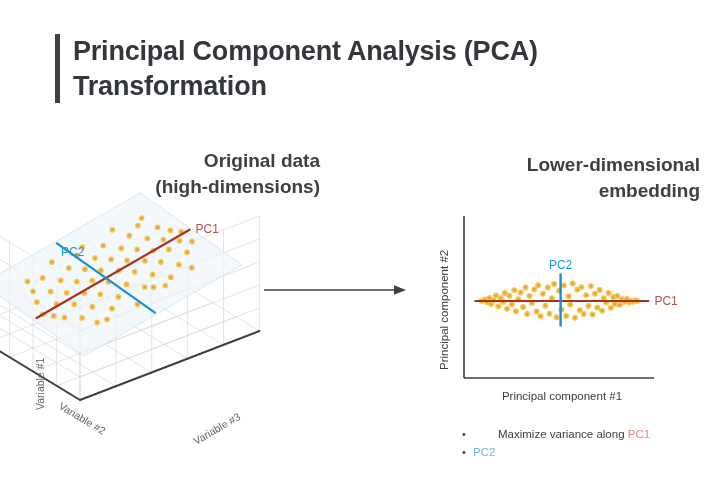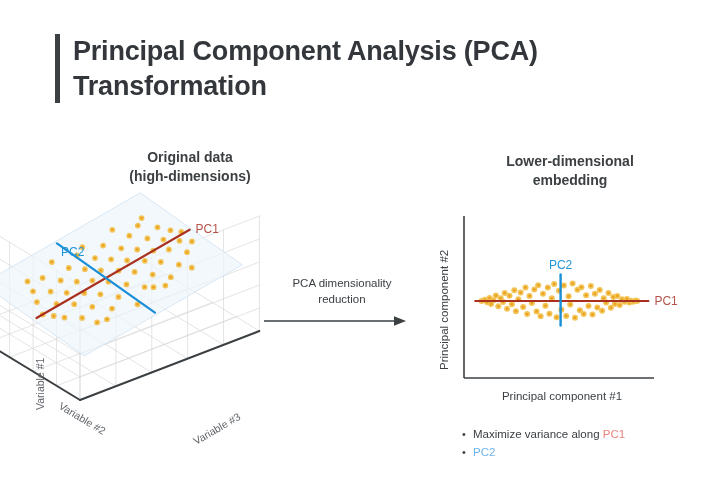--- a/index.html
+++ b/index.html
@@ -37,22 +37,22 @@
     line-height: 1.28;
     color: #33373b;
     letter-spacing: -0.2px;
     white-space: pre-line;
     max-width: 560px;
   }
 
   
   .panel-heading {
     position: absolute;
-    text-align: center;
-    font-size: 14px;
+    text-align: right;
+    font-size: 19px;
     font-weight: bold;
     line-height: 1.35;
     color: #3c4043;
     white-space: pre-line;
   }
   #left-heading  { left: 60px;  top: 148px; width: 260px; }
   #right-heading { left: 440px; top: 152px; width: 260px; }
 
   
   #left-figure, #middle-arrow, #right-figure, #bullet-list {
@@ -84,21 +84,21 @@
     line-height: 1.55;
     color: #3c4043;
   }
   .bullet-dot {
     flex: none;
     width: 11px;
     font-size: 11px;
     color: #3c4043;
     line-height: 1.55;
   }
-  .bullet-text { white-space: pre; }
+  .bullet-text { white-space: pre; margin-left: 25px; }
   .bullet-tag { font-weight: normal; }
 
   svg { overflow: visible; }
   .axis-label-3d {
     font-family: "Liberation Sans", sans-serif;
     font-size: 10.5px;
     fill: #5f6368;
   }
   .pc-label {
     font-family: "Liberation Sans", sans-serif;
@@ -307,22 +307,20 @@
       </g>
     <text id="lbl-var1" class="axis-label-3d" transform="translate(16,196) rotate(-90)" text-anchor="start">Variable #1</text>
     <text id="lbl-var2" class="axis-label-3d" transform="translate(30,194) rotate(31)" text-anchor="start">Variable #2</text>
     <text id="lbl-var3" class="axis-label-3d" transform="translate(168,231) rotate(-30)" text-anchor="start">Variable #3</text>
     <text id="lbl-pc1-3d" class="pc-label" x="167.6" y="18.7" fill="#b4544a">PC1</text>
     <text id="lbl-pc2-3d" class="pc-label" x="33.0" y="42.4" fill="#2196d9">PC2</text>
   </svg>
 </div>
 
 <div id="middle-arrow">
-  <div class="arrow-label">PCA dimensionality
-reduction</div>
   <svg width="150" height="16" viewBox="0 0 150 16">
     <line x1="2" y1="8" x2="132" y2="8" stroke="#3c4043" stroke-width="1.6"></line>
     <polygon points="132,3.2 144,8 132,12.8" fill="#3c4043"></polygon>
   </svg>
 </div>
 
 <div id="right-figure">
   <svg width="290" height="212" viewBox="0 0 290 212">
     <g>
       <line x1="48" y1="6" x2="48" y2="168" stroke="#3c4043" stroke-width="1.6"></line>

